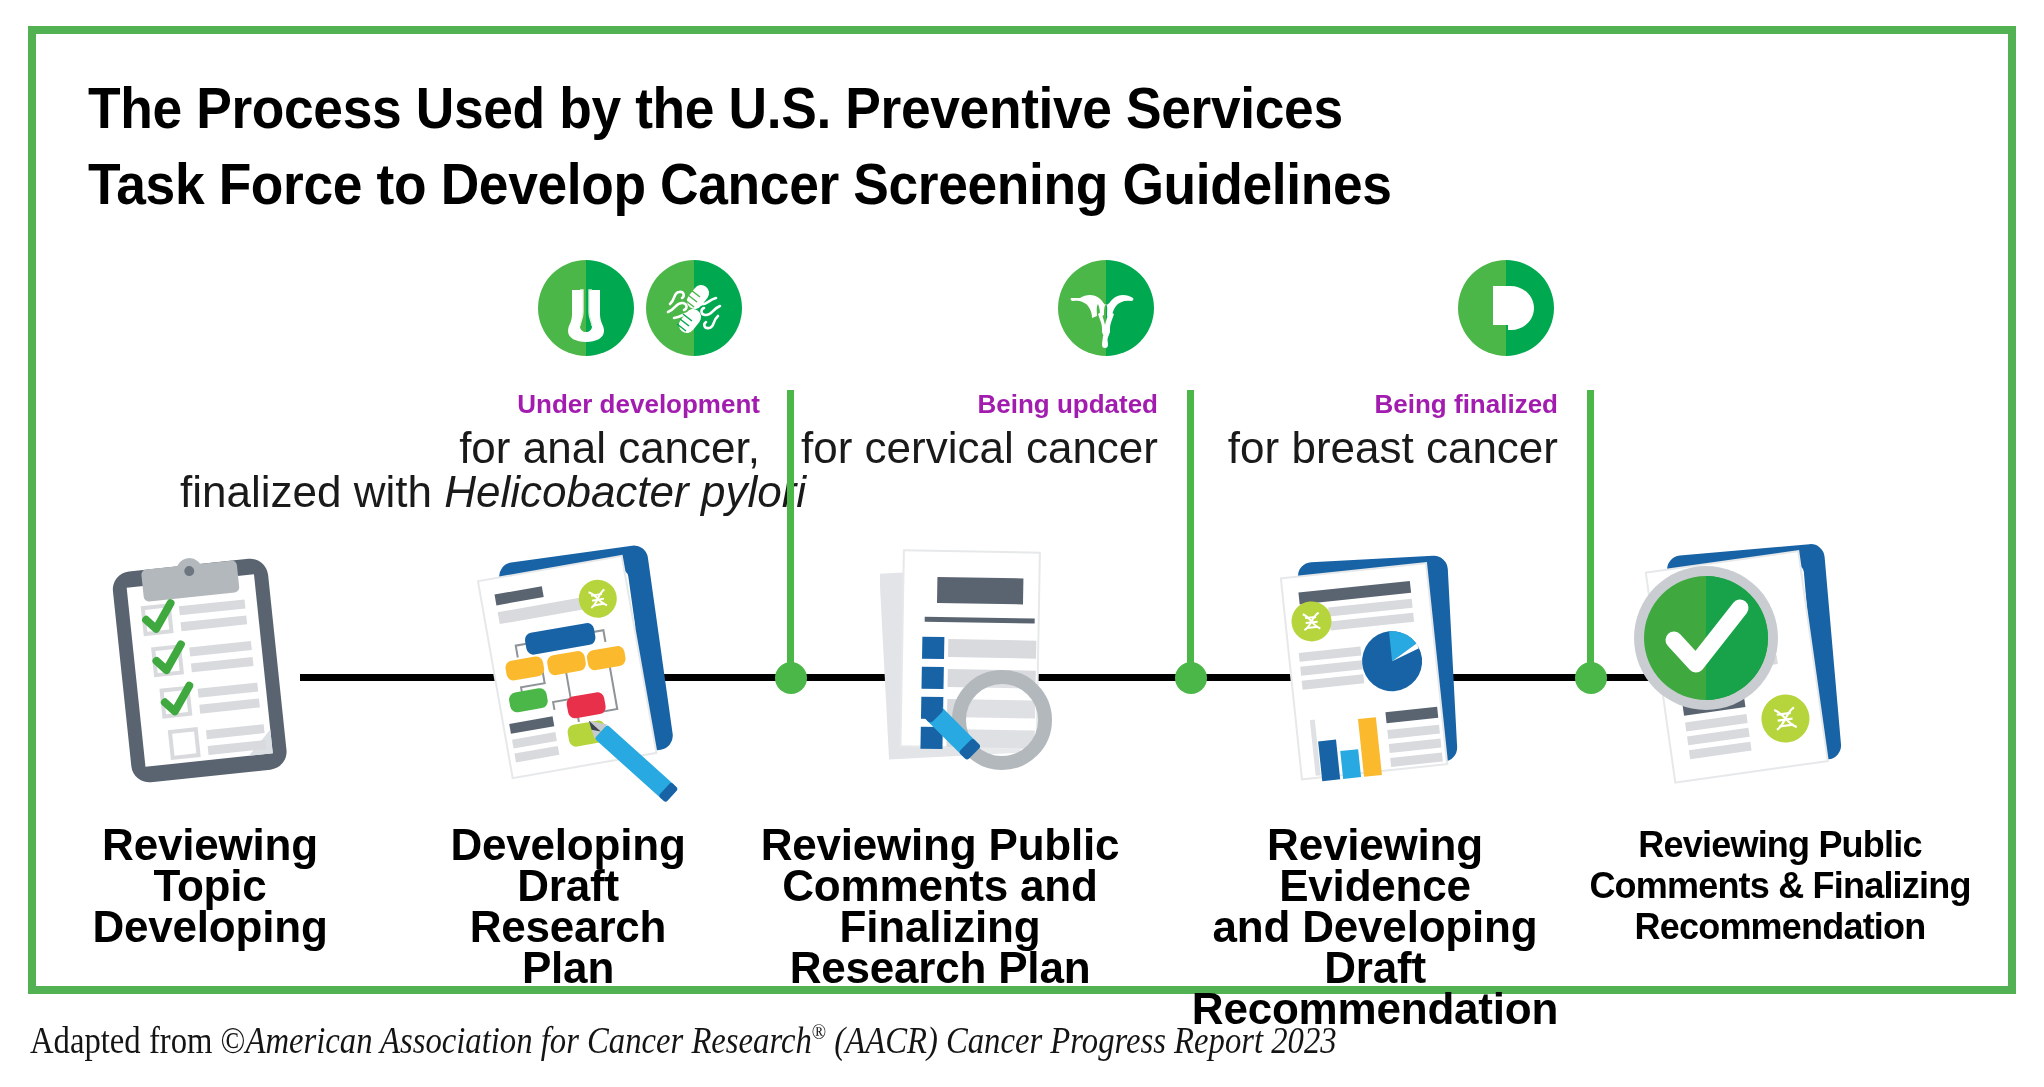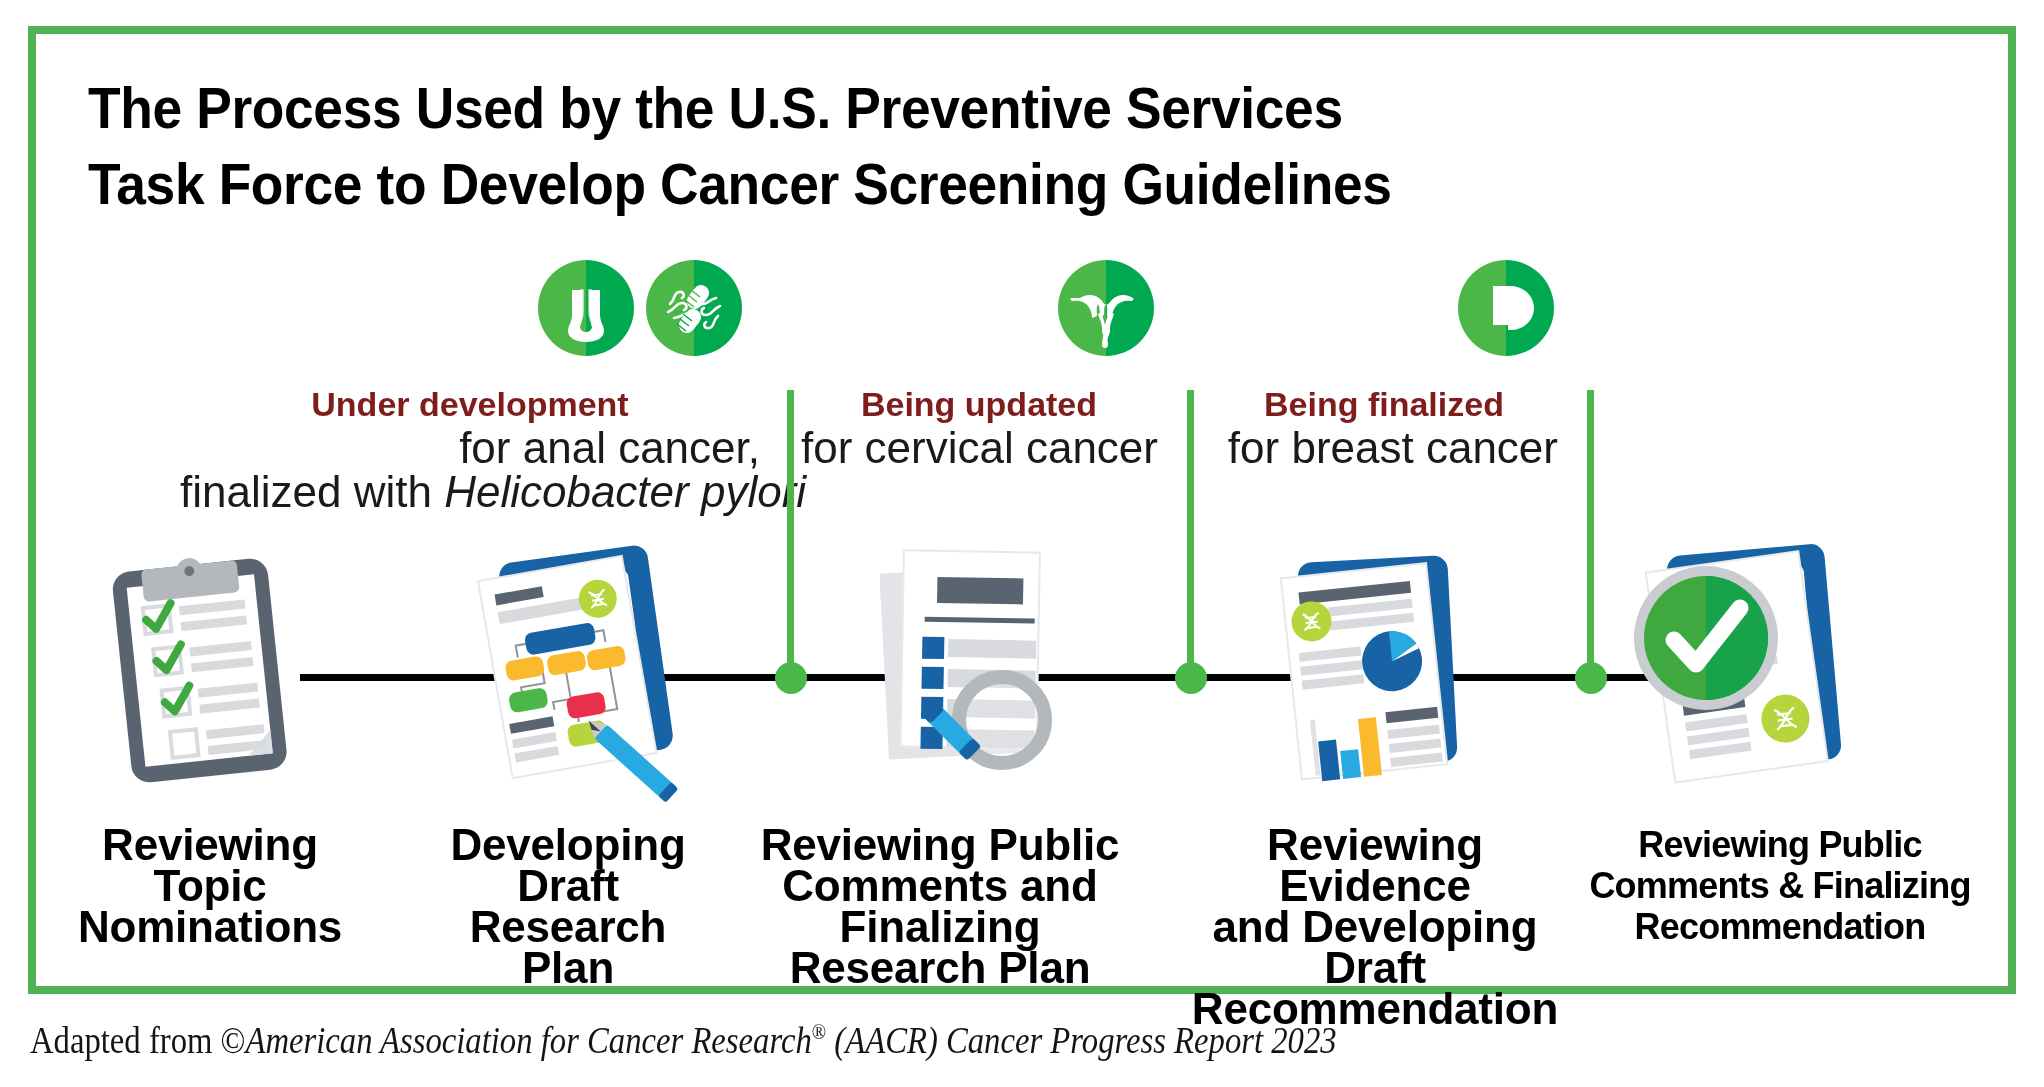--- a/index.html
+++ b/index.html
@@ -45,24 +45,23 @@
   .circle svg { position:absolute; left:0; top:0; }
 
   .status-label {
     position:absolute;
     text-align:right;
     line-height:44px;
   }
   .status-label .hd {
     font-family:"Liberation Sans",sans-serif;
     font-weight:bold;
-    font-size:34px;
-    color:#7f1d1d;
+    font-size:26px;
+    color:#a21caf;
     white-space:nowrap;
-    text-align:center;
   }
   .status-label .sub {
     font-family:"Liberation Sans",sans-serif;
     font-weight:normal;
     font-size:44px;
     color:#1a1a1a;
     white-space:nowrap;
   }
   .status-label .sub i { font-style:italic;margin-top:19px; }
 
@@ -392,21 +391,21 @@
         <circle cx="108" cy="110" r="72" fill="#c9cdd1"></circle>
         <circle cx="108" cy="110" r="62" fill="#3fa940"></circle>
         <path d="M108 48 a62 62 0 0 1 0 124 Z" fill="#18a24a"></path>
         <path d="M76 112 l22 24 l44 -56" fill="none" stroke="#ffffff" stroke-width="17" stroke-linecap="round" stroke-linejoin="round"></path>
       </g>
     </svg>
   </div>
 
   <div class="caption" style="left:60px; top:824px; width:300px;">
     <div>Reviewing Topic</div>
-    <div>Nominations</div>
+    <div>Developing</div>
   </div>
 
   <div class="caption" style="left:418px; top:824px; width:300px;">
     <div>Developing Draft</div>
     <div>Research Plan</div>
   </div>
 
   <div class="caption" style="left:730px; top:824px; width:420px;">
     <div>Reviewing Public</div>
     <div>Comments and Finalizing</div>

